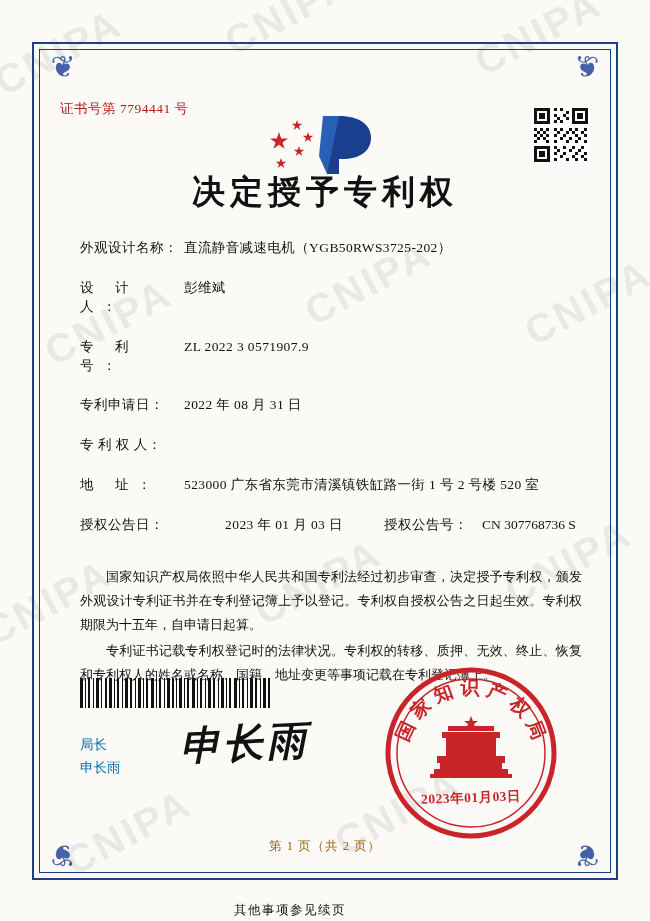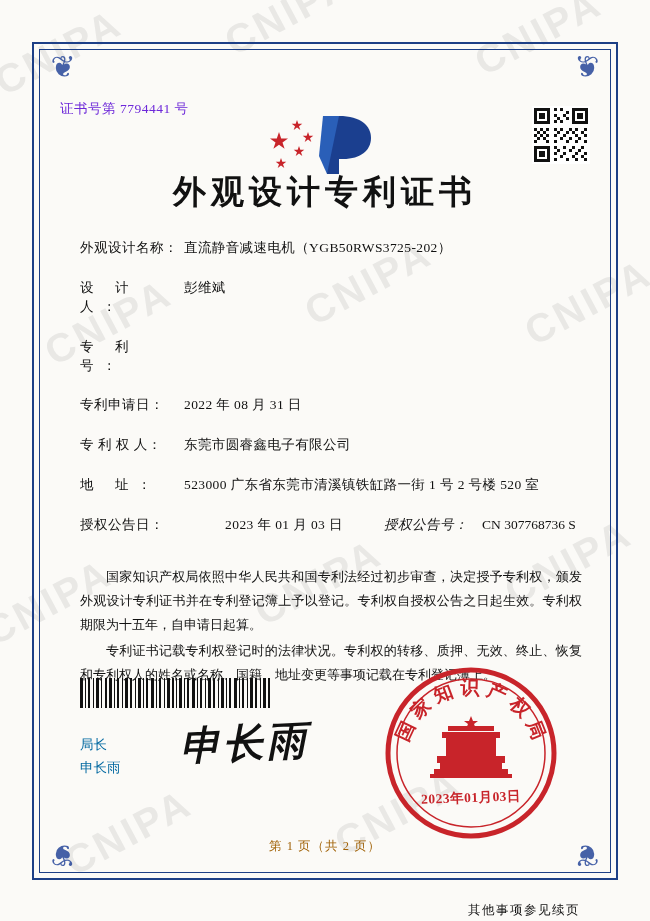--- a/index.html
+++ b/index.html
@@ -86,21 +86,21 @@
   .content {
     position: absolute;
     left: 60px;
     top: 66px;
     width: 530px;
     height: 790px;
   }
 
   .cert-no {
     font-size: 13.5px;
-    color: #6d28d9;
+    color: #b91c1c;
     letter-spacing: 0.5px;
     margin-top: 34px;
   }
 
   
   .logo {
     position: absolute;
     left: 205px;
     top: 44px;
     width: 120px;
@@ -153,21 +153,20 @@
     letter-spacing: 0.4px;
   }
   .field-row.pair .field-value {
     flex: 0 0 200px;
     text-align: center;
   }
   .field-label2 {
     width: 98px;
     flex: 0 0 98px;
     letter-spacing: 0.5px;
-    font-style: italic;
   }
   .field-value2 {
     flex: 1;
   }
 
   .paragraphs {
     margin-top: 30px;
     padding-left: 20px;
     padding-right: 8px;
     font-size: 13px;
@@ -243,21 +242,21 @@
     font-size: 12.5px;
     color: #a16207;
     letter-spacing: 1px;
   }
 
   .footer-note {
     position: absolute;
     left: 0;
     top: 902px;
     width: 580px;
-    text-align: right;
+    text-align: center;
     font-size: 12.5px;
     color: #111;
     letter-spacing: 1.5px;
   }
 </style>
 </head>
 <body>
 
 <div class="page">
 
@@ -371,46 +370,46 @@
             <rect x="40" y="49" width="3" height="3"></rect>
             <rect x="49" y="49" width="3" height="3"></rect>
           <rect x="22" y="52" width="3" height="3"></rect>
             <rect x="34" y="52" width="3" height="3"></rect>
             <rect x="43" y="52" width="3" height="3"></rect>
           <rect x="52" y="52" width="3" height="3"></rect>
         </g>
       </svg>
     </div>
 
-    <div class="title">外观设计专利证书</div>
+    <div class="title">决定授予专利权</div>
 
     <div class="fields">
 
       <div class="field-row">
         <div class="field-label">外观设计名称：</div>
         <div class="field-value">直流静音减速电机（YGB50RWS3725-202）</div>
       </div>
 
       <div class="field-row">
         <div class="field-label spaced">设 计 人：</div>
         <div class="field-value">彭维斌</div>
       </div>
 
       <div class="field-row">
         <div class="field-label spaced">专 利 号：</div>
+        <div class="field-value">ZL 2022 3 0571907.9</div>
       </div>
 
       <div class="field-row">
         <div class="field-label">专利申请日：</div>
         <div class="field-value">2022 年 08 月 31 日</div>
       </div>
 
       <div class="field-row">
         <div class="field-label">专 利 权 人：</div>
-        <div class="field-value">东莞市圆睿鑫电子有限公司</div>
       </div>
 
       <div class="field-row">
         <div class="field-label spaced">地 址：</div>
         <div class="field-value">523000 广东省东莞市清溪镇铁缸路一街 1 号 2 号楼 520 室</div>
       </div>
 
       <div class="field-row pair">
         <div class="field-label">授权公告日：</div>
         <div class="field-value">2023 年 01 月 03 日</div>

